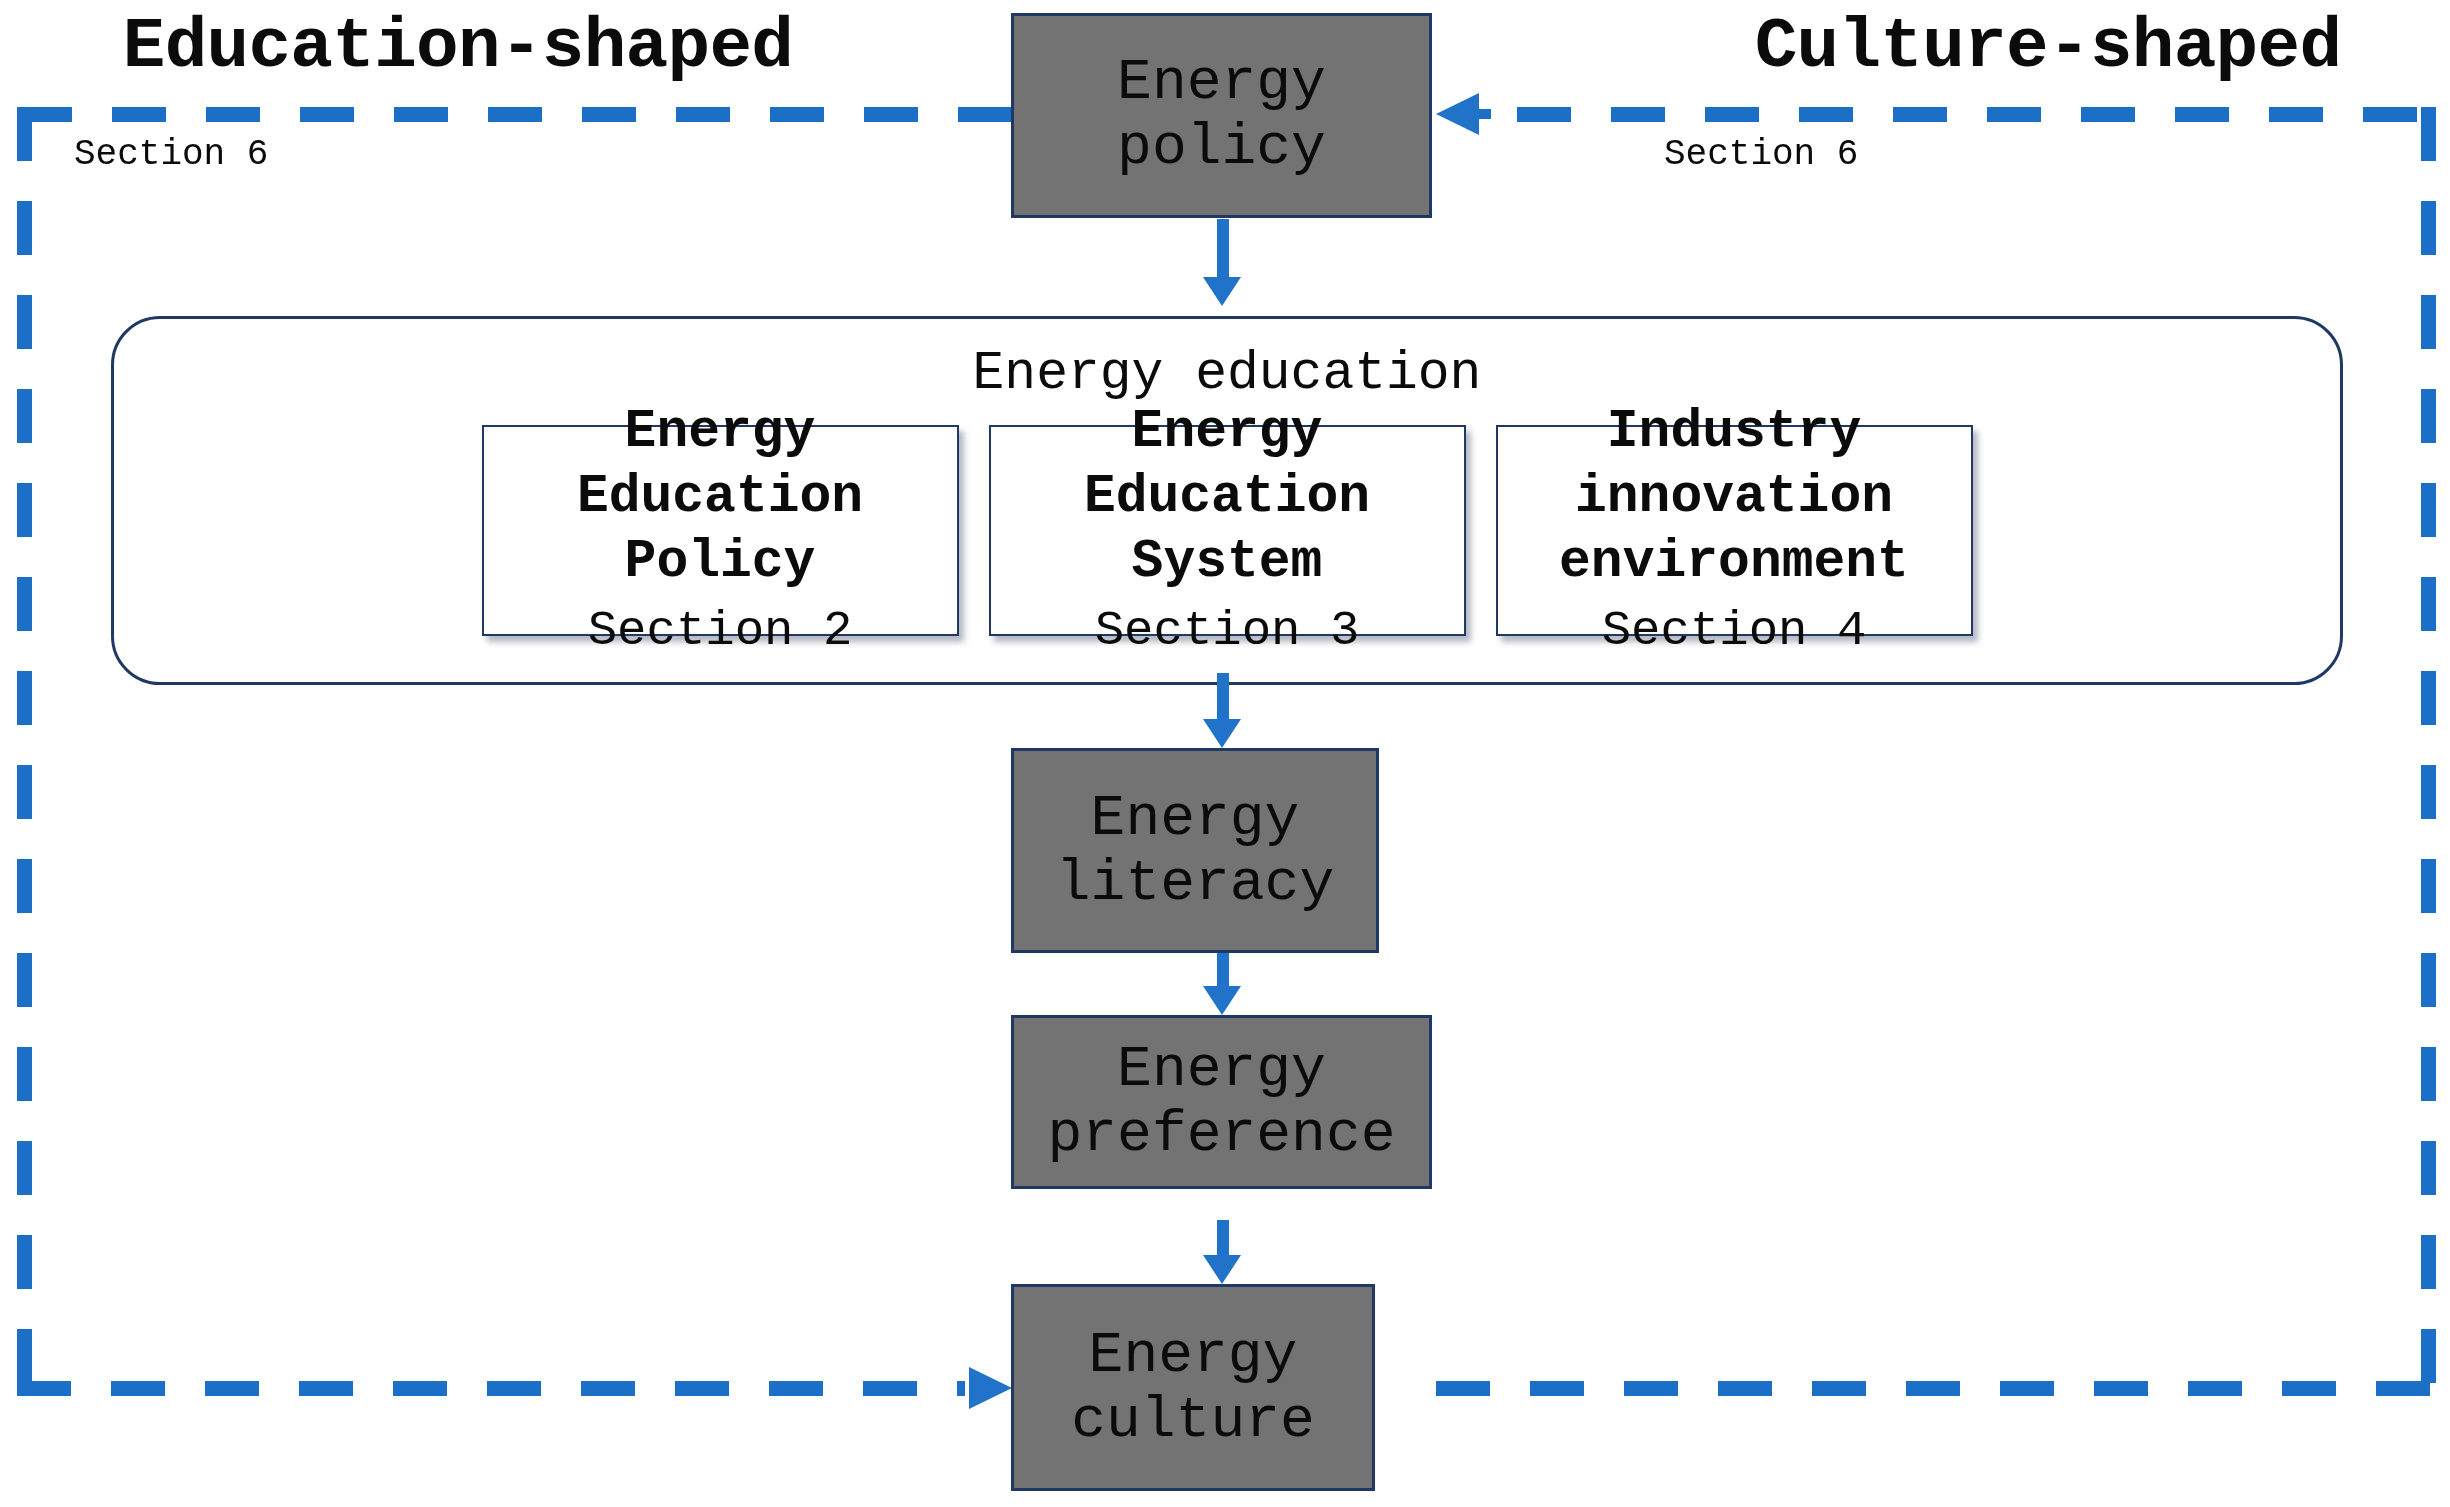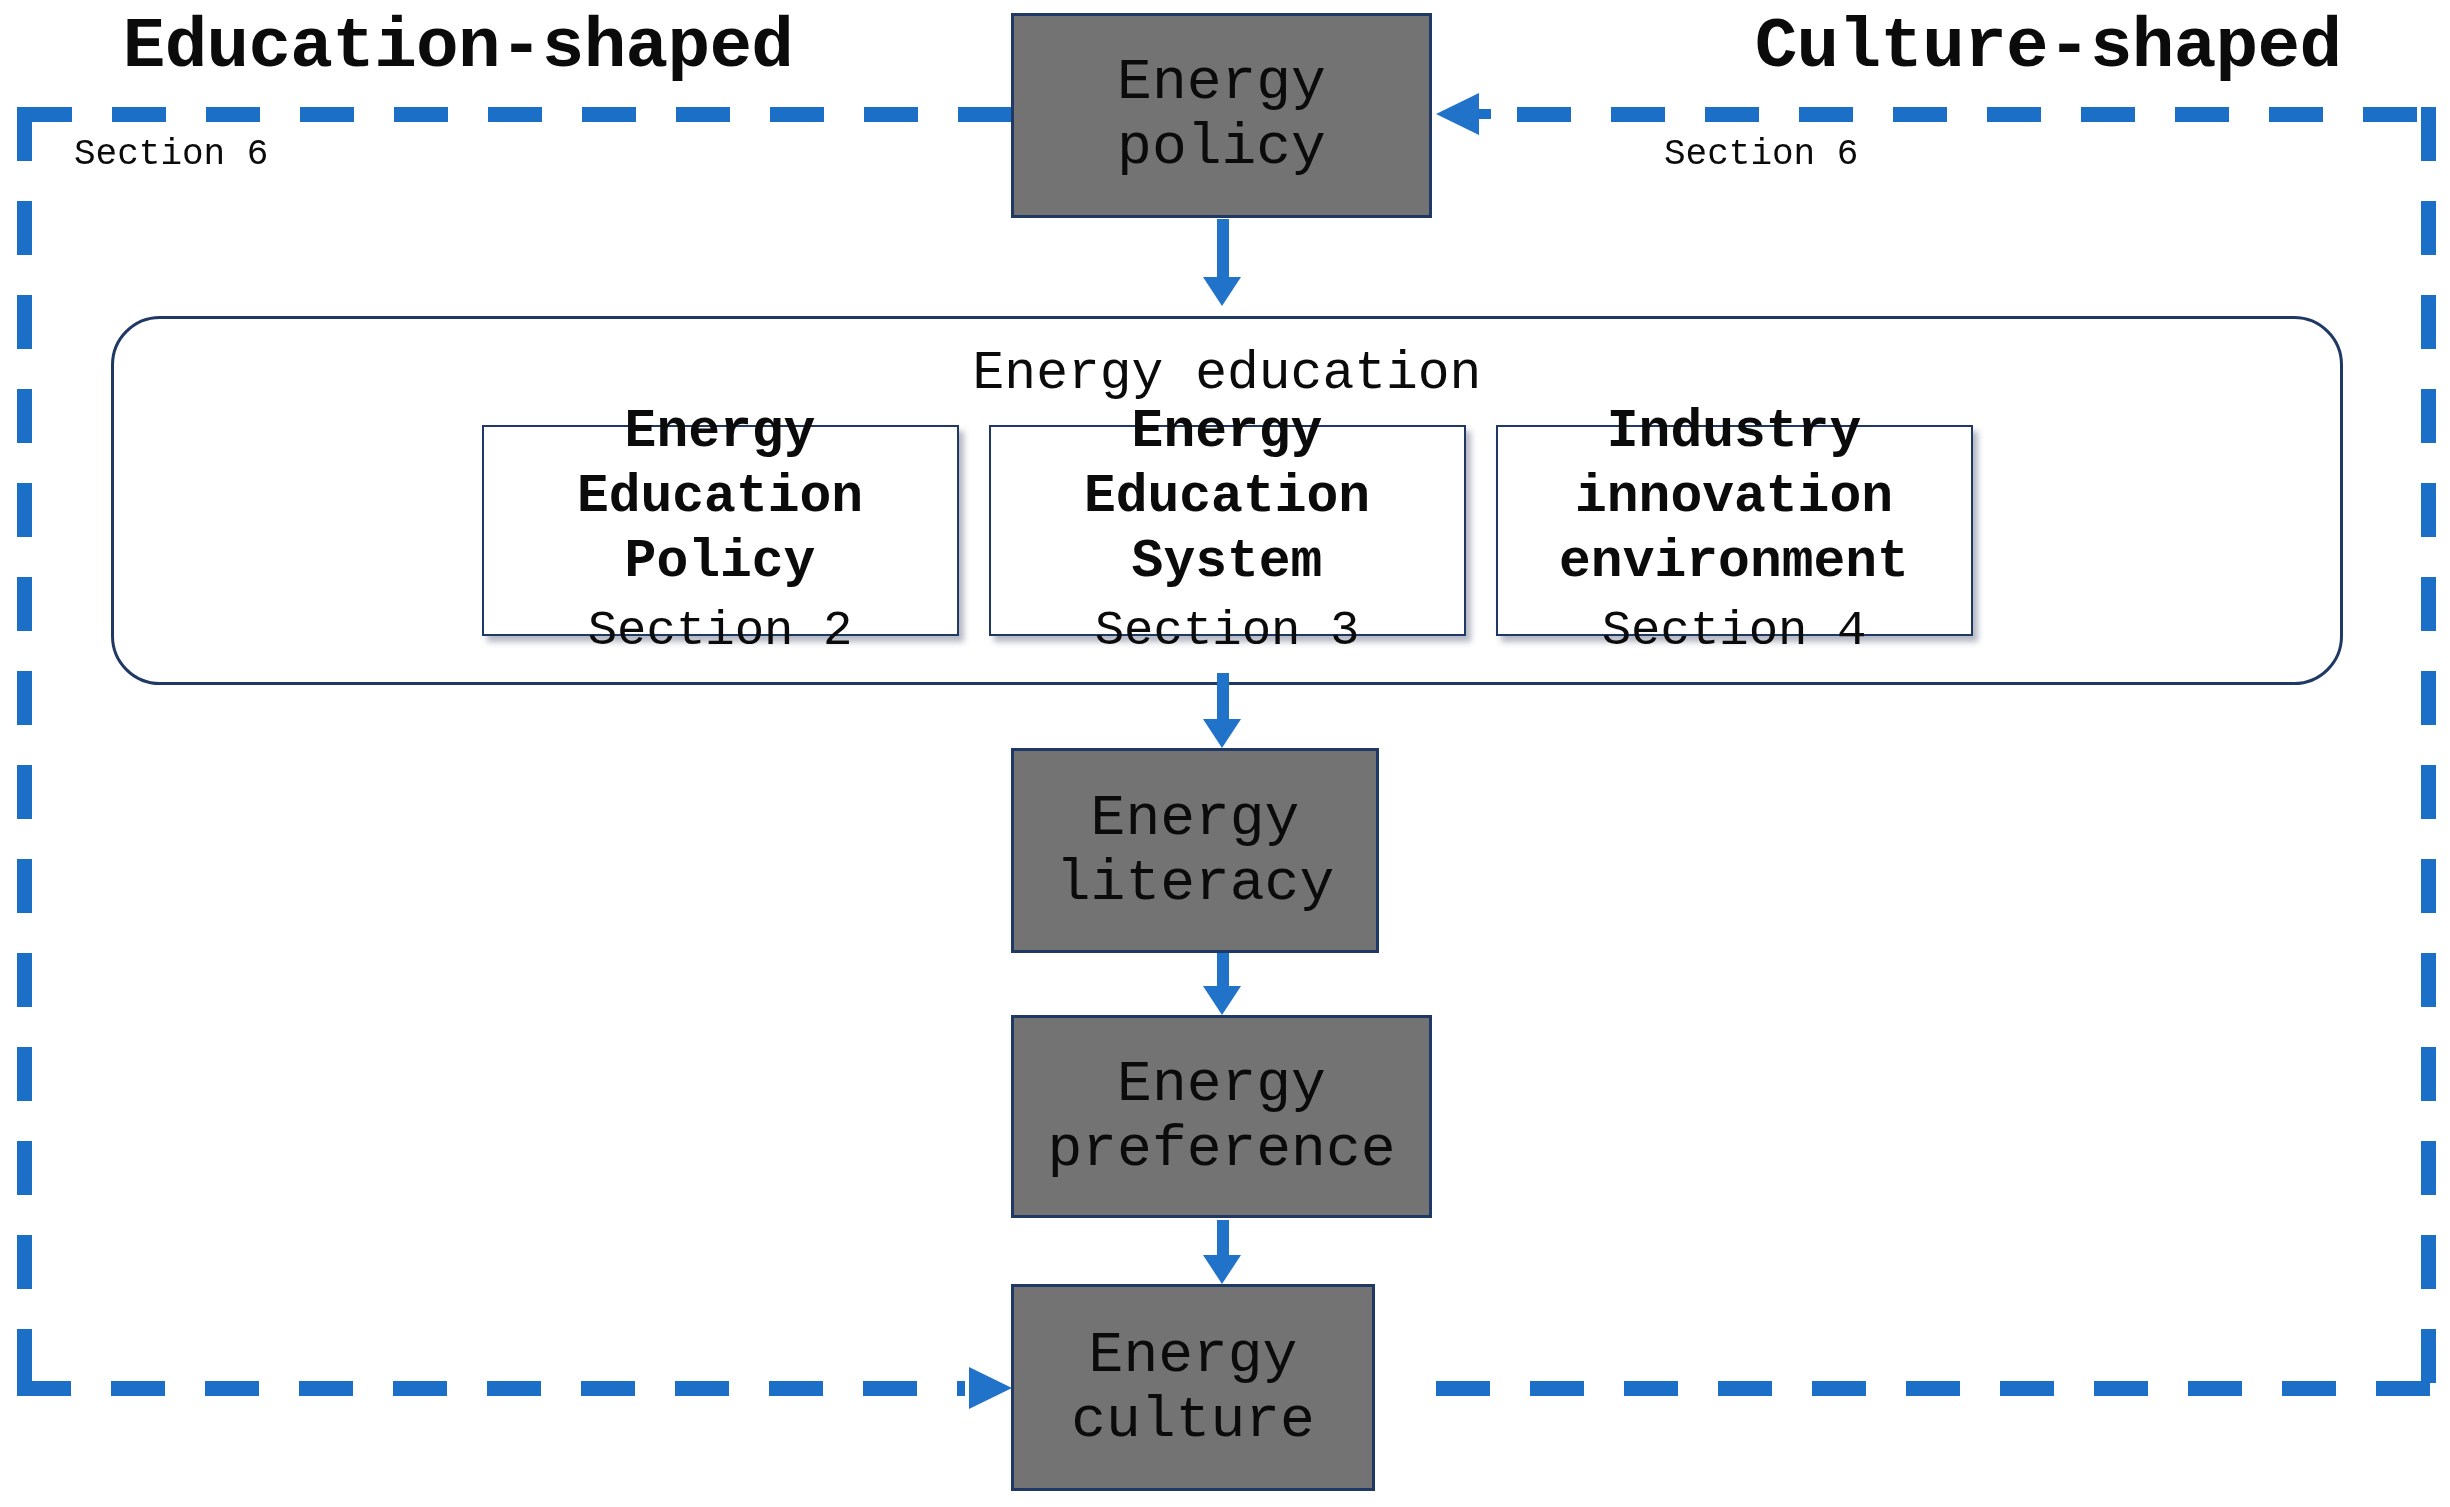--- a/index.html
+++ b/index.html
@@ -195,21 +195,21 @@
   <div class="shaft-v" style="left:1217px; top:673px; height:46px;"></div>
   <div class="head-down" style="left:1203px; top:719px;"></div>
 
   <div class="node" style="left:1011px; top:748px; width:368px; height:205px;">
     <span>Energy literacy</span>
   </div>
 
   <div class="shaft-v" style="left:1217px; top:953px; height:33px;"></div>
   <div class="head-down" style="left:1203px; top:986px;"></div>
 
-  <div class="node" style="left:1011px; top:1015px; width:421px; height:203px;">
+  <div class="node" style="left:1011px; top:1015px; width:421px; height:174px;">
     <span>Energy preference</span>
   </div>
 
   <div class="shaft-v" style="left:1217px; top:1220px; height:35px;"></div>
   <div class="head-down" style="left:1203px; top:1255px;"></div>
 
   <div class="node" style="left:1011px; top:1284px; width:364px; height:207px;">
     <span>Energy culture</span>
   </div>
 

